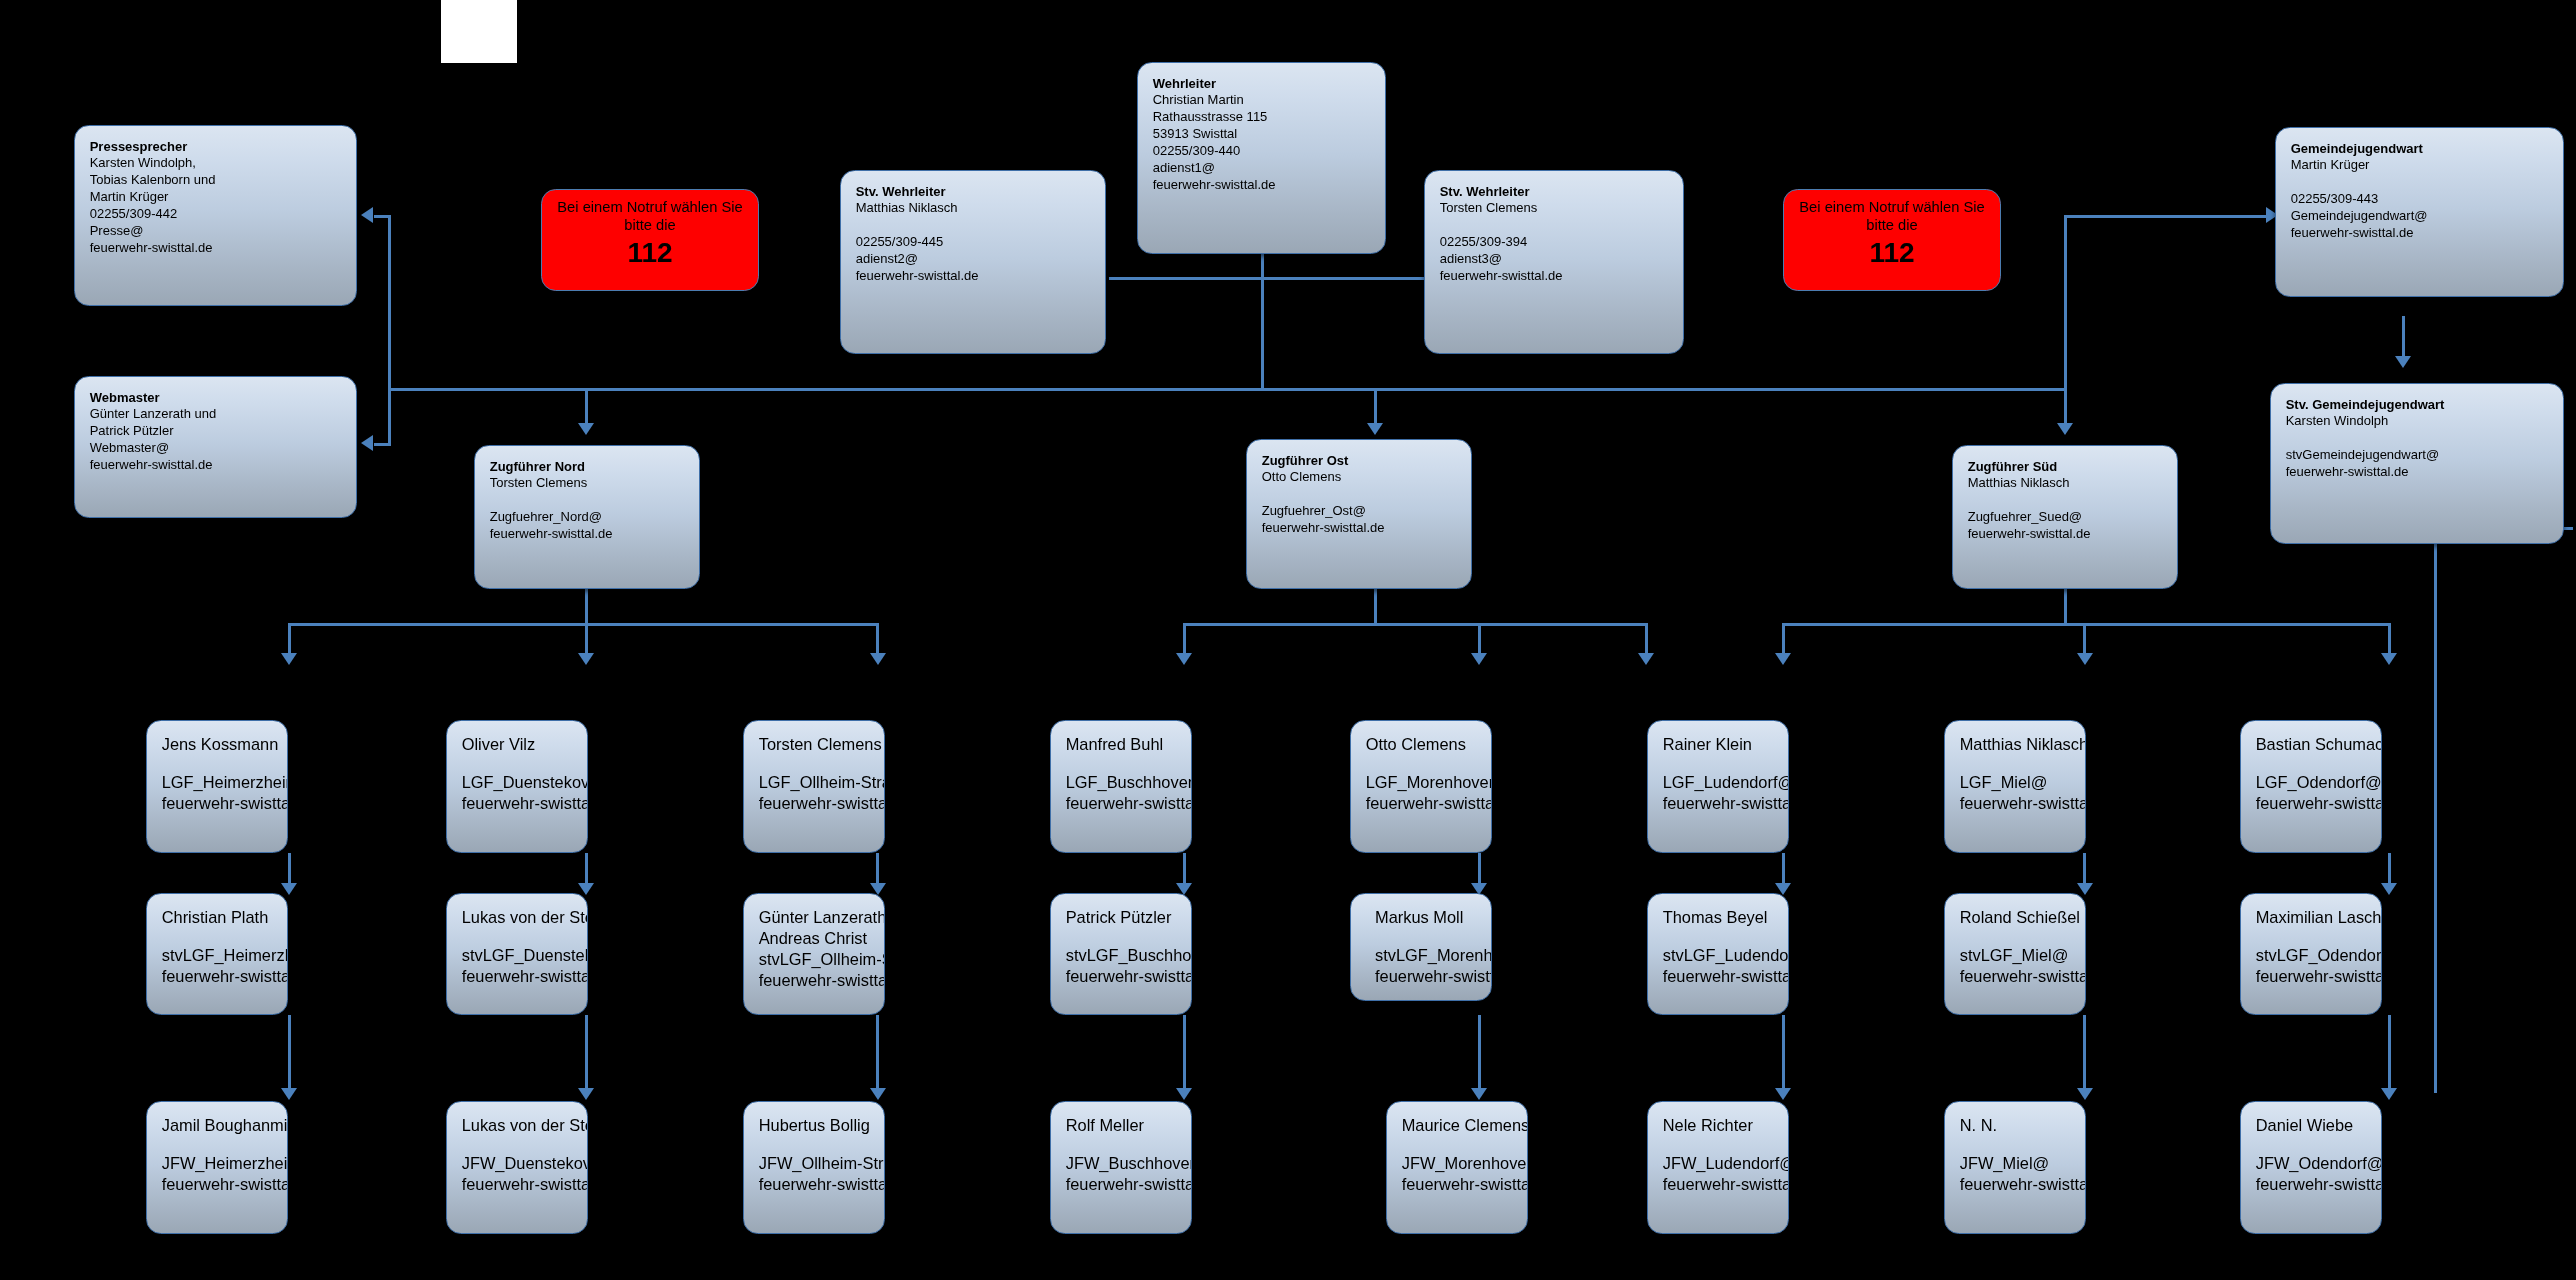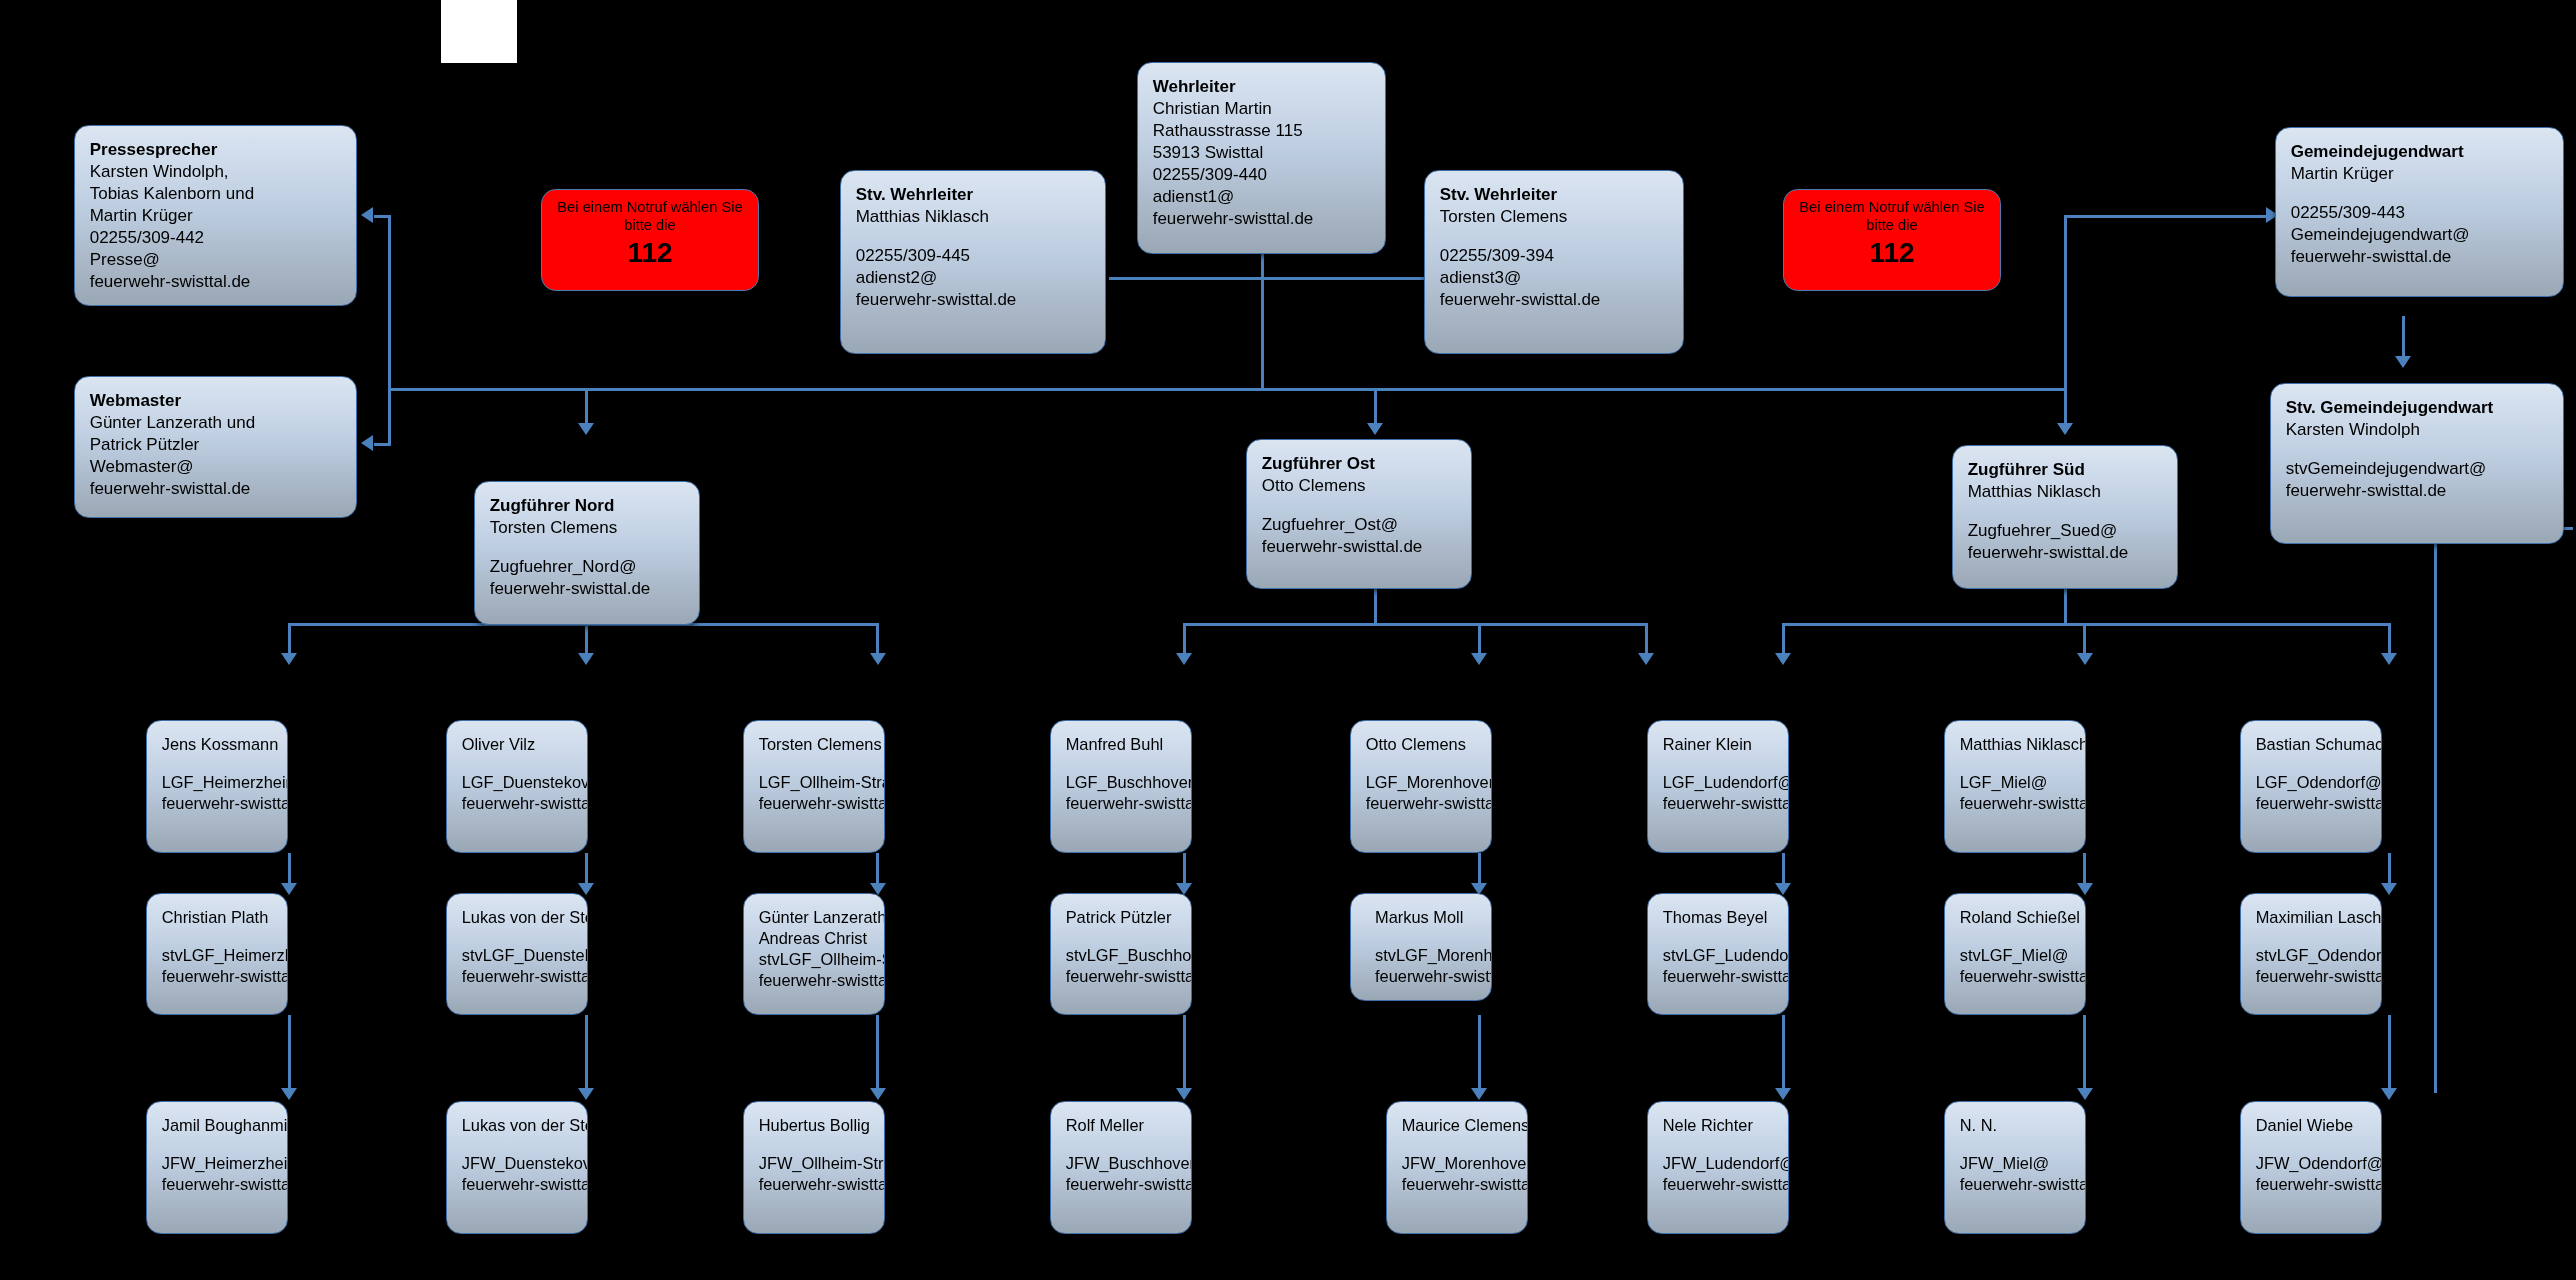--- a/index.html
+++ b/index.html
@@ -14,21 +14,21 @@
   .node{
     position:absolute;
     box-sizing:border-box;
     border:1.7px solid #3f6fa8;
     border-radius:14.7px;
     background:linear-gradient(180deg,#dbe5f1 0%, #cfdcec 18%, #bcccdf 48%, #a8b6c6 78%, #9aa7b5 100%);
     box-shadow:0 2.3px 5.7px rgba(0,0,0,.55);
     color:#000;
     padding:12.5px 14.7px;
     line-height:1.30;
-    font-size:17px;
+    font-size:13px;
     overflow:hidden;
   }
   .node .ttl{font-weight:bold;display:block;}
   .node .ln{display:block;white-space:nowrap;}
   .node .sp{display:block;height:17px;}
   .small{font-size:16.4px;}
 
   
   .emergency{
     position:absolute;
@@ -200,21 +200,21 @@
   </div>
 
   <div class="node" style="left:2270px;top:383px;width:294px;height:161px;">
     <span class="ttl">Stv. Gemeindejugendwart</span>
     <span class="ln">Karsten Windolph</span>
     <span class="sp"></span>
     <span class="ln">stvGemeindejugendwart@</span>
     <span class="ln">feuerwehr-swisttal.de</span>
   </div>
 
-  <div class="node" style="left:474px;top:445px;width:226px;height:144px;margin-top:36px;">
+  <div class="node" style="left:474px;top:445px;width:226px;height:144px;">
     <span class="ttl">Zugführer Nord</span>
     <span class="ln">Torsten Clemens</span>
     <span class="sp"></span>
     <span class="ln">Zugfuehrer_Nord@</span>
     <span class="ln">feuerwehr-swisttal.de</span>
   </div>
 
   <div class="node" style="left:1246px;top:439px;width:226px;height:150px;">
     <span class="ttl">Zugführer Ost</span>
     <span class="ln">Otto Clemens</span>

